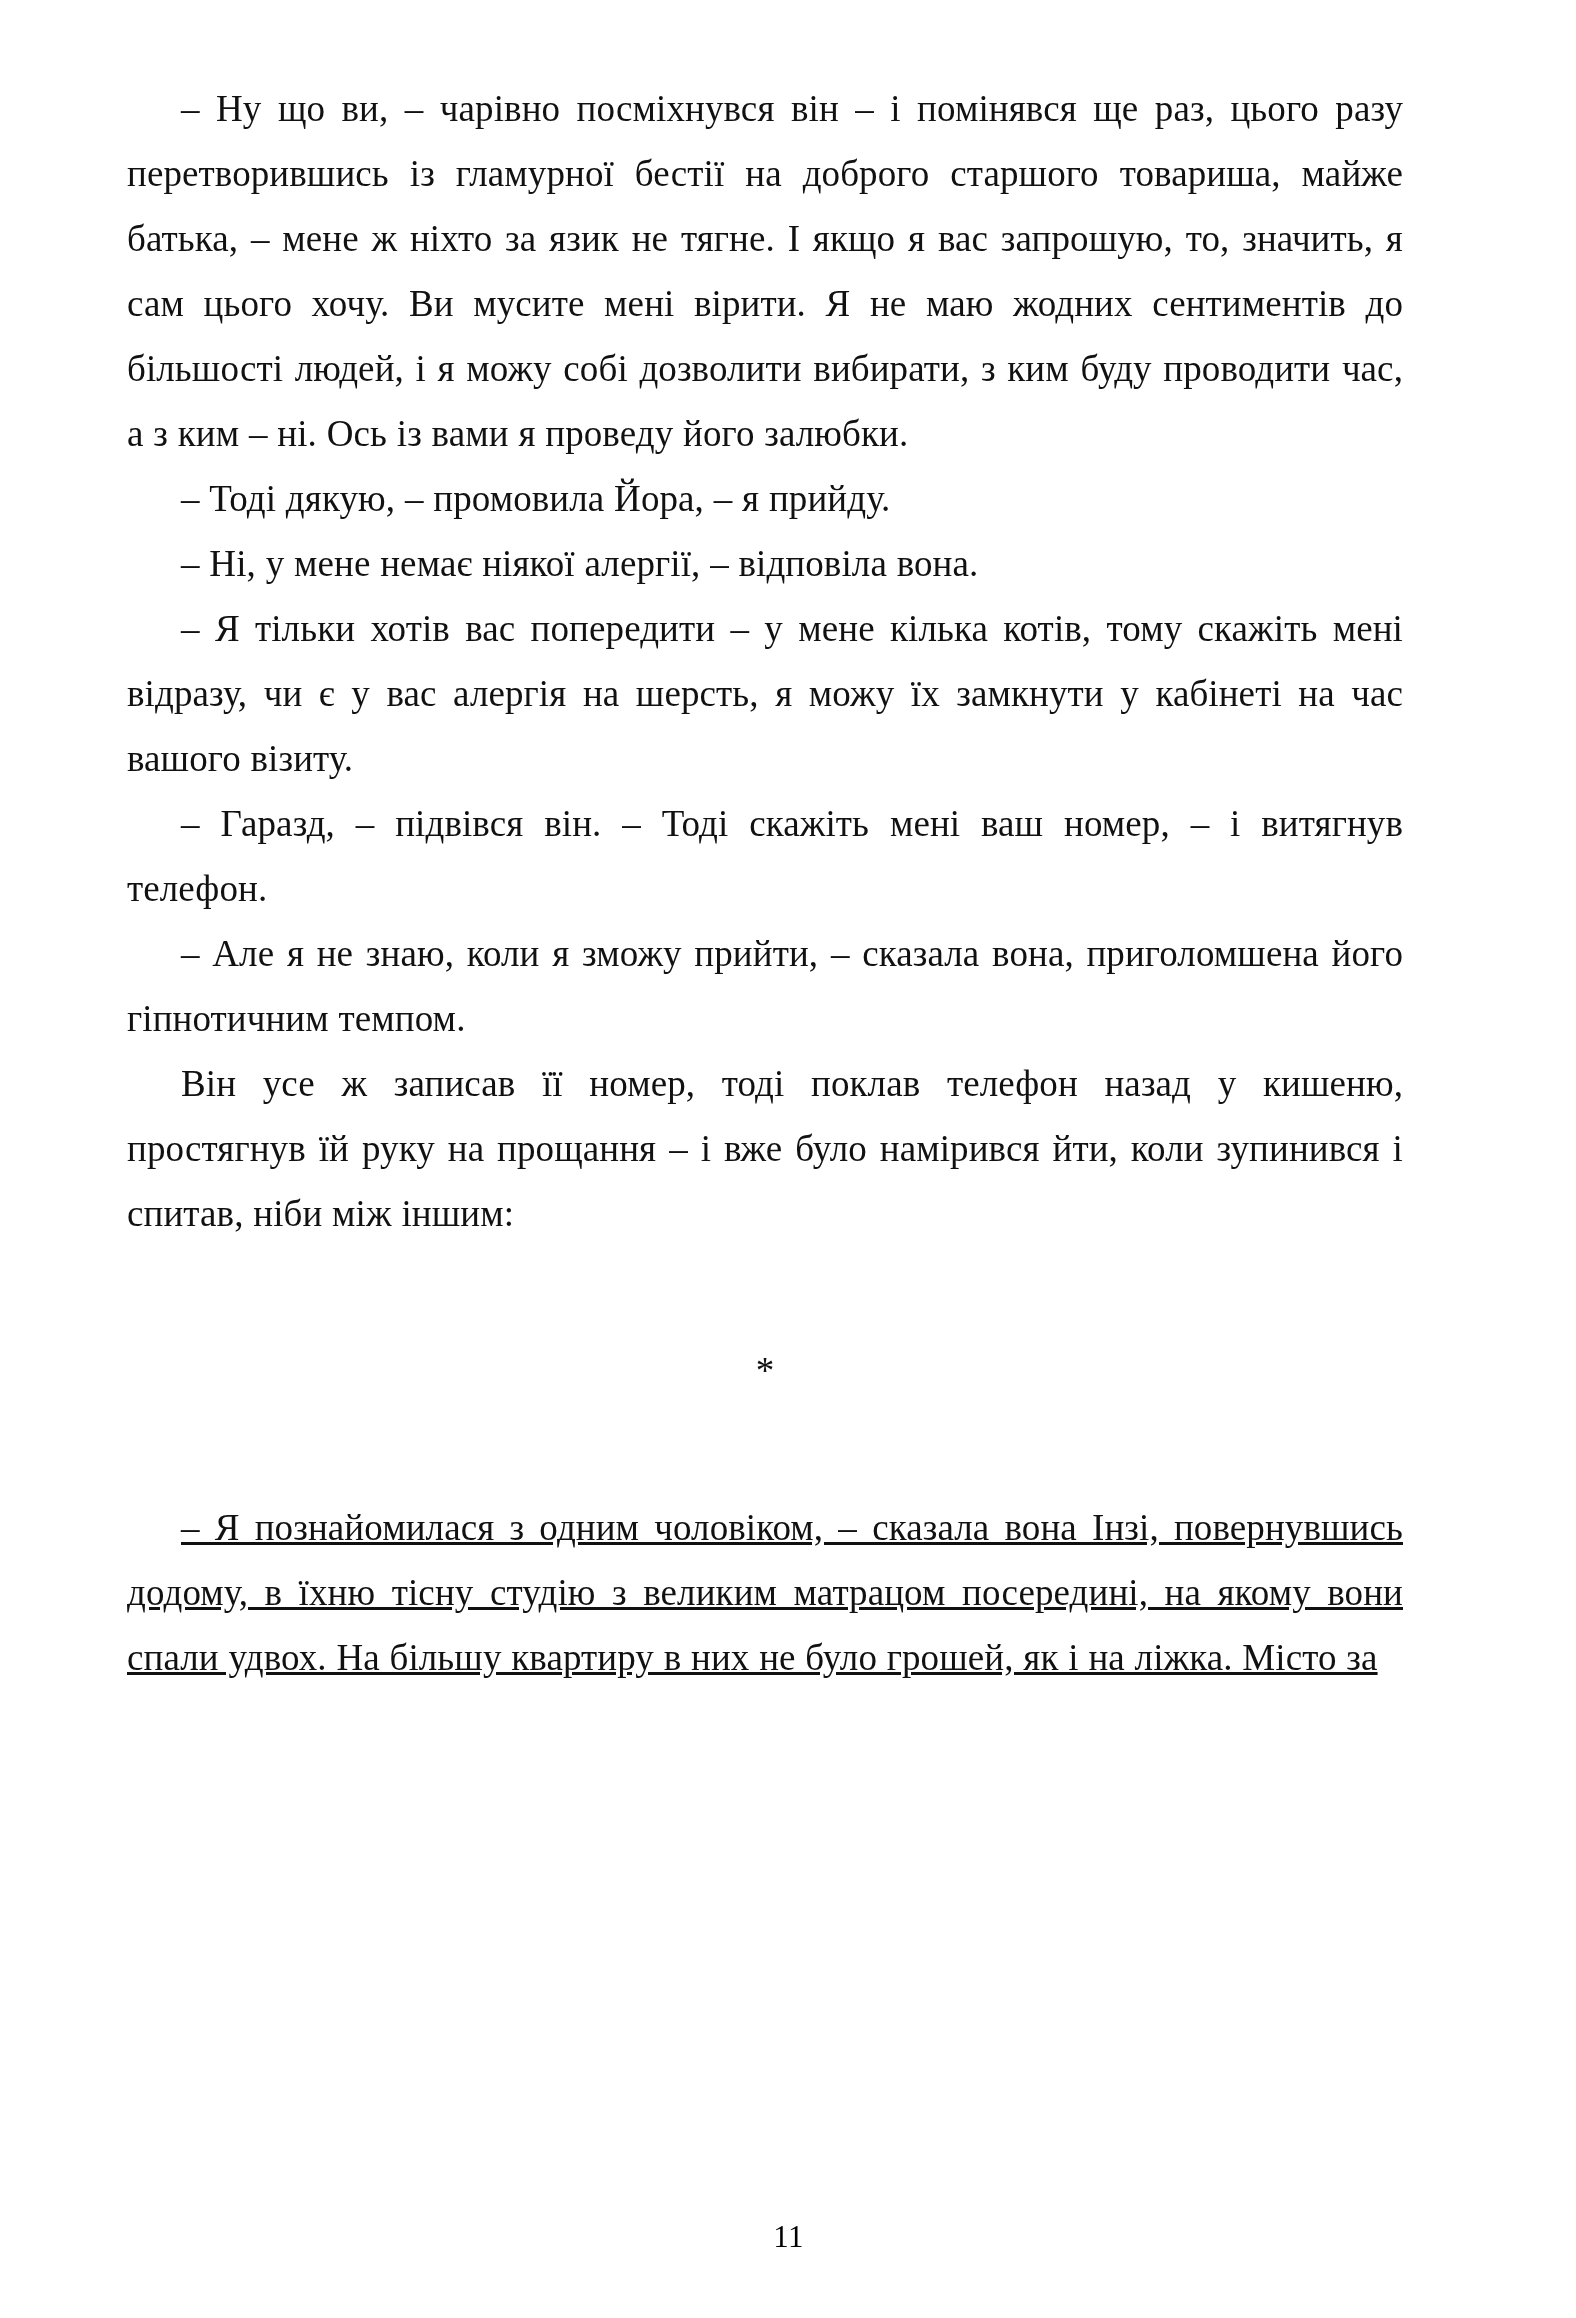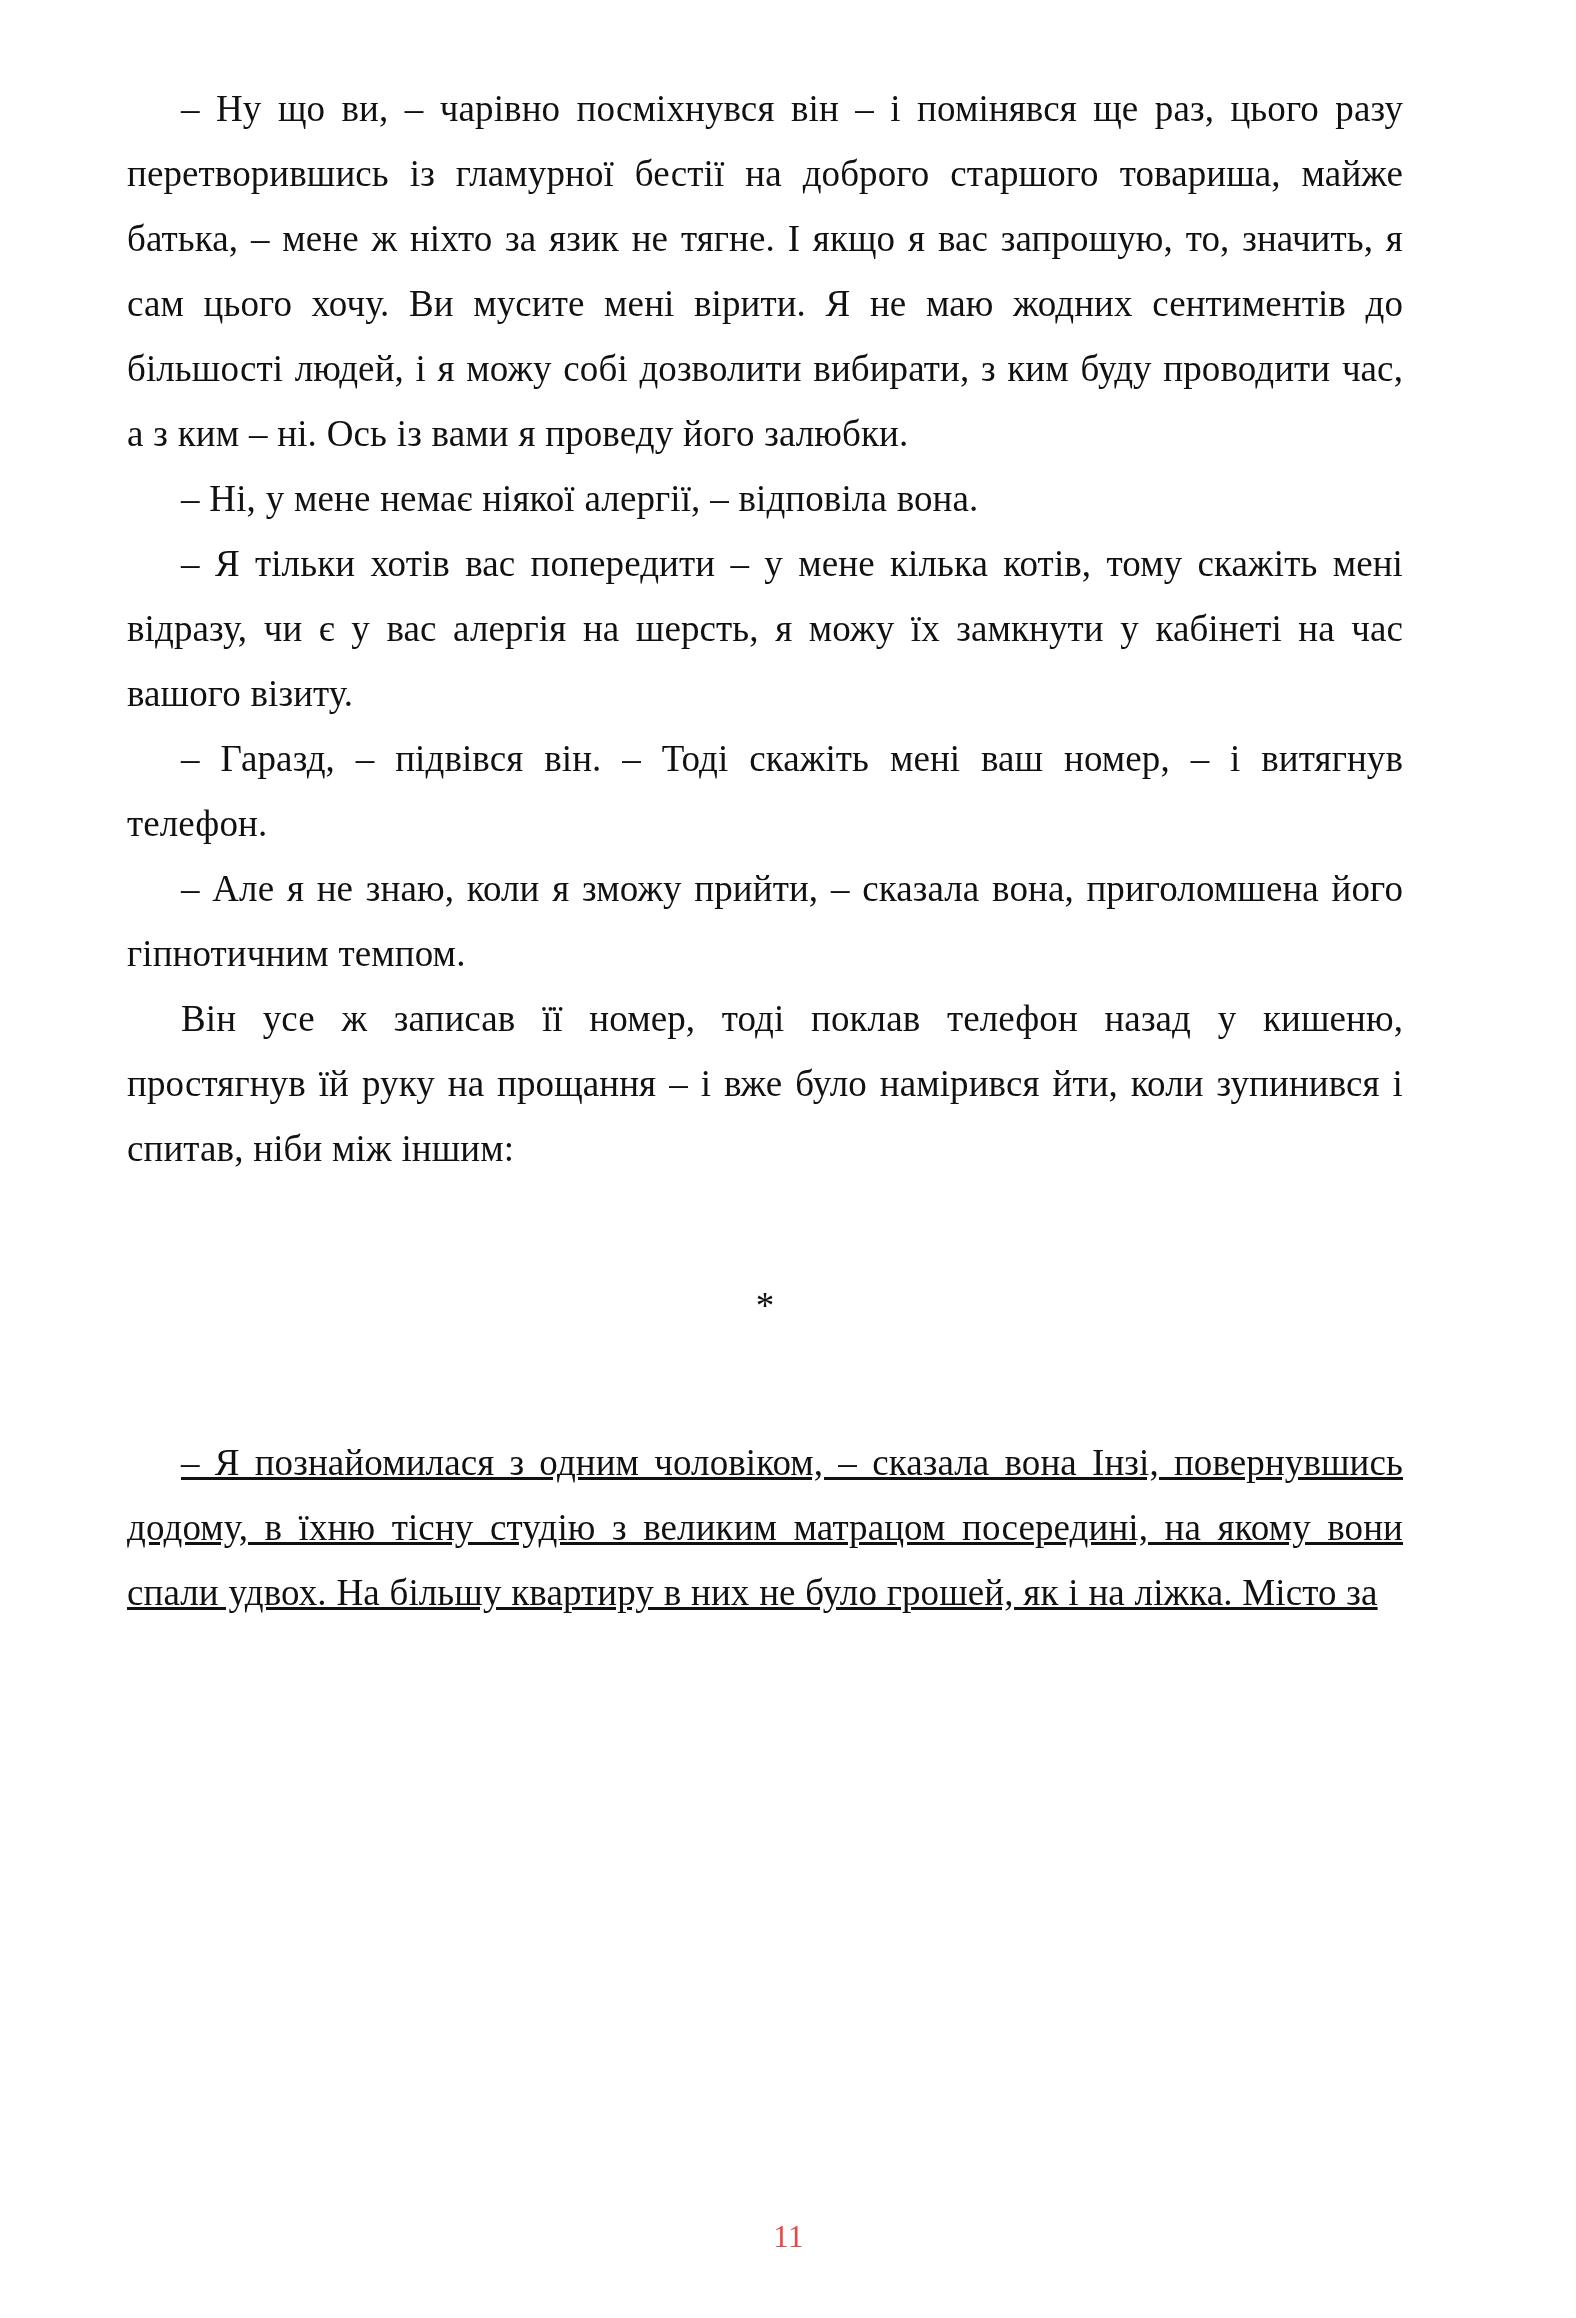--- a/index.html
+++ b/index.html
@@ -61,31 +61,32 @@
 
   .folio {
     position: absolute;
     left: 0;
     right: 0;
     bottom: 64px;
     text-align: center;
     font-size: 31px;
     line-height: 36px;
     letter-spacing: 0.4px;
-    color: #ef4444;
+    color: #000000;
   }
 </style>
 </head>
 <body>
 
 <div class="page">
 
   <div class="textblock">
 
     <p class="para">– Ну що ви, – чарівно посміхнувся він – і помінявся ще раз, цього разу перетворившись із гламурної бестії на доброго старшого товариша, майже батька, – мене ж ніхто за язик не тягне. І якщо я вас запрошую, то, значить, я сам цього хочу. Ви мусите мені вірити. Я не маю жодних сентиментів до більшості людей, і я можу собі дозволити вибирати, з ким буду проводити час, а з ким – ні. Ось із вами я проведу його залюбки.</p>
+    <p class="para">– Тоді дякую, – промовила Йора, – я прийду.</p>
     <p class="para">– Ні, у мене немає ніякої алергії, – відповіла вона.</p>
     <p class="para">– Я тільки хотів вас попередити – у мене кілька котів, тому скажіть мені відразу, чи є у вас алергія на шерсть, я можу їх замкнути у кабінеті на час вашого візиту.</p>
     <p class="para">– Гаразд, – підвівся він. – Тоді скажіть мені ваш номер, – і витягнув телефон.</p>
     <p class="para">– Але я не знаю, коли я зможу прийти, – сказала вона, приголомшена його гіпнотичним темпом.</p>
     <p class="para">Він усе ж записав її номер, тоді поклав телефон назад у ки­шеню, простягнув їй руку на прощання – і вже було намірився йти, коли зупинився і спитав, ніби між іншим:</p>
 
     <div class="spacer-before-sep"></div>
     <div class="sep">*</div>
     <div class="spacer-after-sep"></div>
 

